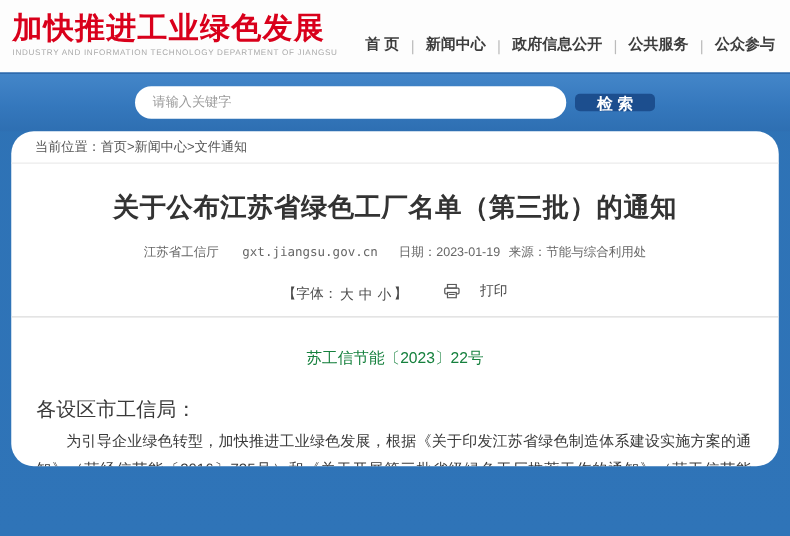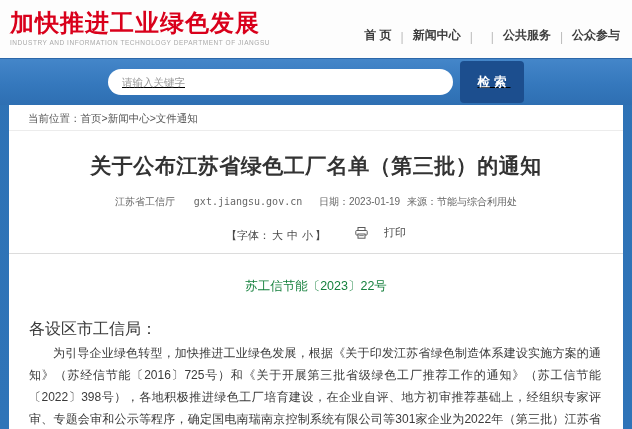--- a/index.html
+++ b/index.html
@@ -60,56 +60,57 @@
 
   
   .banner {
     height: 47px;
     background: linear-gradient(180deg, #4486c9 0%, #3578bd 55%, #2e6fb2 100%);
     border-top: 1px solid #2c67a9;
     display: flex;
     align-items: center;
     justify-content: center;
   }
-  .search-box { display: flex; align-items: center; text-decoration: underline; }
+  .search-box { display: flex; align-items: center; }
   .search-input {
     width: 345px;
     height: 26px;
     border: none;
     border-radius: 13px;
     padding: 0 14px;
     font-size: 10.5px;
     color: #333;
     outline: none;
     background: #fff;
     font-family: "Liberation Sans", "DejaVu Sans", sans-serif;
   }
   .search-input::placeholder { color: #9a9a9a; }
   .search-btn {
     width: 64px;
-    height: 42px;
+    height: 14px;
     margin-left: 7px;
     border: none;
     border-radius: 4px;
     background: #1c4e8e;
     color: #fff;
     font-size: 12.5px;
     font-weight: bold;
     letter-spacing: 4px;
     padding-left: 4px;
     cursor: pointer;
     font-family: "Liberation Sans", "DejaVu Sans", sans-serif;
   }
 
   
   .card {
     margin: 0 9px;
     background: #fff;
-    height: 324px;
+    height: 268px;
     overflow: hidden;
+    border-radius: 18px;
   }
   .breadcrumb-bar {
     height: 26px;
     line-height: 26px;
     padding-left: 19px;
     font-size: 10.5px;
     color: #555;
     border-bottom: 1px solid #ececec;
   }
   .breadcrumb-bar .crumb { cursor: pointer; }
@@ -189,20 +190,21 @@
   <div class="header">
     <div class="logo-block">
       <div class="logo-title">加快推进工业绿色发展</div>
       <div class="logo-subtitle">INDUSTRY AND INFORMATION TECHNOLOGY DEPARTMENT OF JIANGSU</div>
     </div>
     <div class="top-nav">
       <span class="nav-item">首 页</span>
       <span class="nav-sep"></span>
       <span class="nav-item">新闻中心</span>
       <span class="nav-sep"></span>
+      <span class="nav-item">政府信息公开</span>
       <span class="nav-sep"></span>
       <span class="nav-item">公共服务</span>
       <span class="nav-sep"></span>
       <span class="nav-item">公众参与</span>
     </div>
   </div>
 
   <div class="banner">
     <div class="search-box">
       <input class="search-input" type="text" placeholder="请输入关键字" style="">

